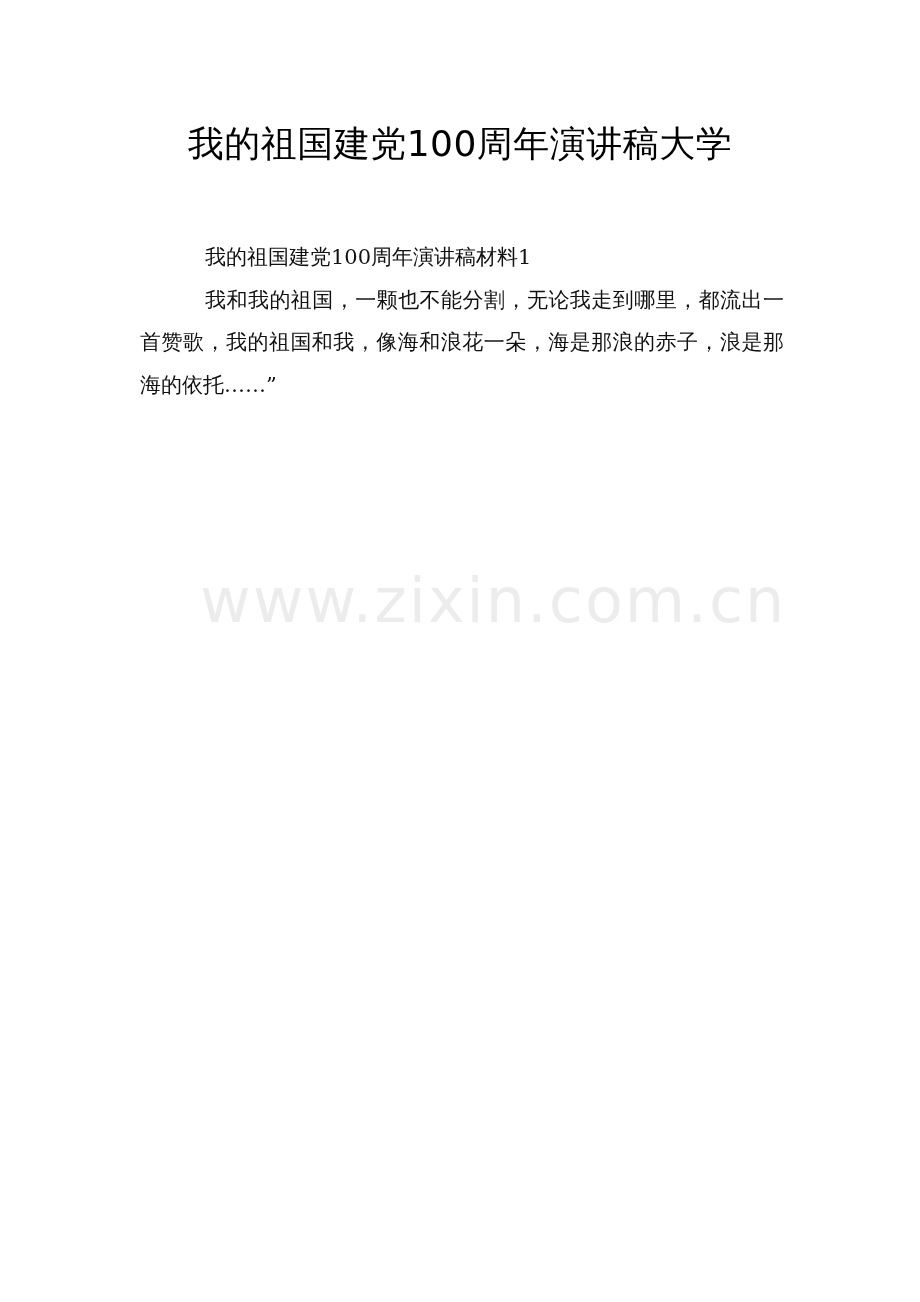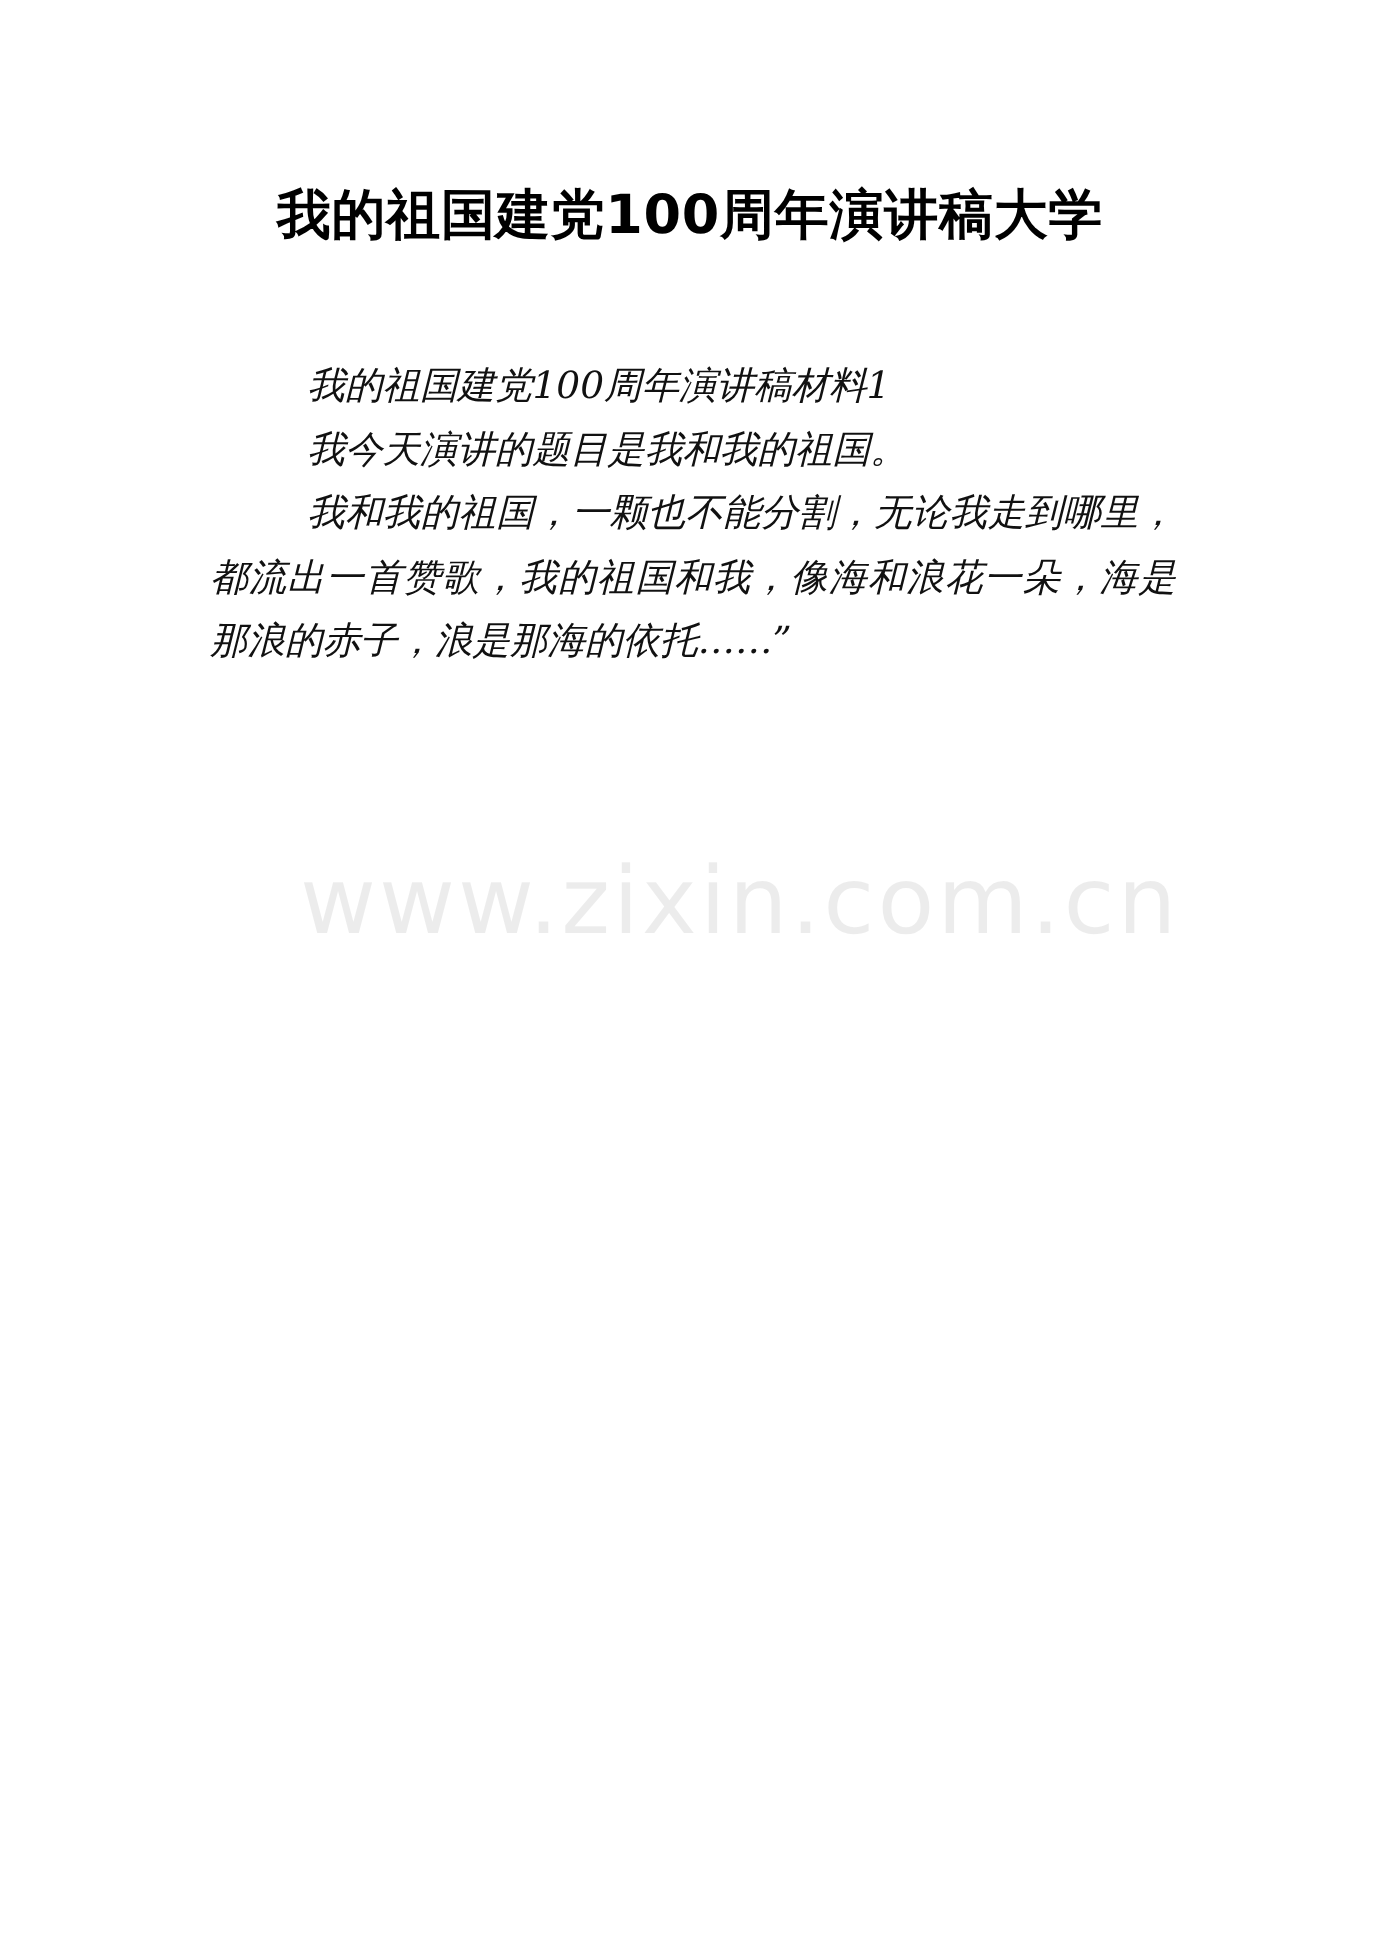--- a/index.html
+++ b/index.html
@@ -33,27 +33,26 @@
     color: #000000;
     letter-spacing: 0.5px;
   }
   .body {
     position: absolute;
     left: 140px;
     top: 236px;
     width: 644px;
   }
   .para {
-    font-size: 25px;
+    font-size: 21px;
     line-height: 42.5px;
     margin: 0 0 0 0;
     text-align: justify;
     text-align-last: left;
     word-break: break-all;
-    font-style: italic;
   }
   .para.indent {
     text-indent: 65px;
   }
   .para.lead {
     padding-left: 65px;
   }
   .watermark {
     position: absolute;
     left: 200px;
@@ -70,21 +69,20 @@
     user-select: none;
   }
 </style>
 </head>
 <body>
 
 <div class="page">
 
   <div class="watermark">www.zixin.com.cn</div>
 
-  <h1 class="title" style="margin:0;font-weight:bold;">我的祖国建党100周年演讲稿大学</h1>
+  <h1 class="title" style="margin:0;font-weight:normal;">我的祖国建党100周年演讲稿大学</h1>
 
   <div class="body">
     <p class="para lead">我的祖国建党100周年演讲稿材料1</p>
-    <p class="para lead">我今天演讲的题目是我和我的祖国。</p>
     <p class="para indent">我和我的祖国，一颗也不能分割，无论我走到哪里，都流出一首赞歌，我的祖国和我，像海和浪花一朵，海是那浪的赤子，浪是那海的依托……”</p>
   </div>
 
 </div>
 
 </body></html>

